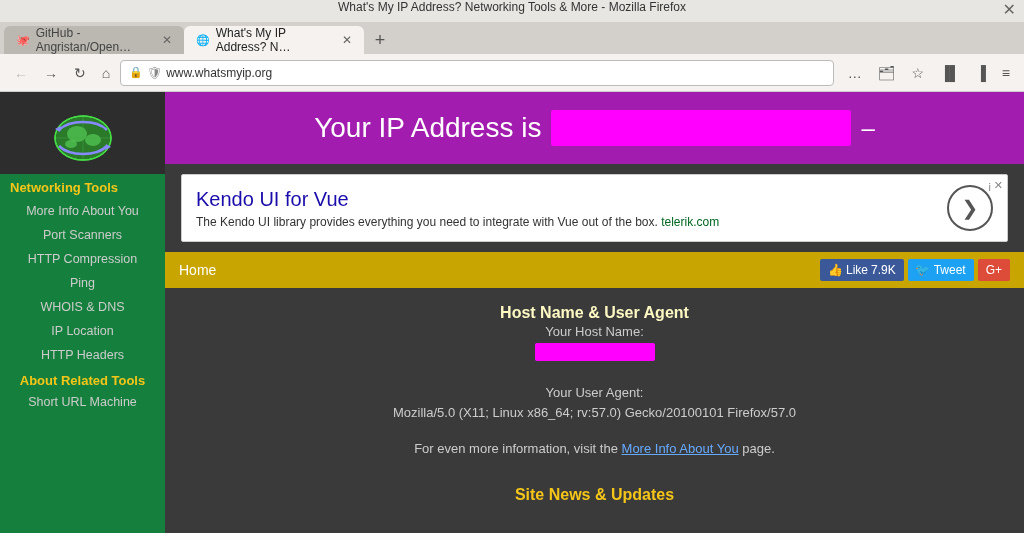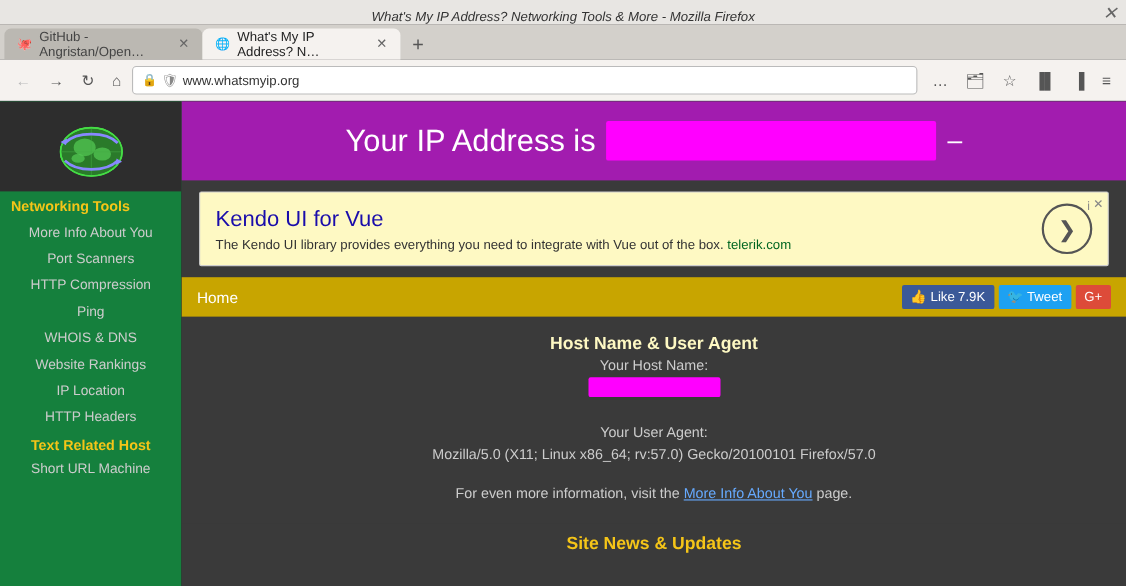--- a/index.html
+++ b/index.html
@@ -3,26 +3,25 @@
   <meta charset="utf-8">
   <style>
     * { margin: 0; padding: 0; box-sizing: border-box; }
     body { font-family: Arial, sans-serif; font-size: 13px; background: #1a1a1a; width: 1024px; height: 533px; overflow: hidden; }
 
     
     .title-bar {
       background: #e8e6e3;
       height: 22px;
       display: flex;
-      align-items: flex-end;
+      align-items: flex-start;
       justify-content: center;
       font-size: 12px;
       color: #333;
       position: relative;
-      font-style: italic;
     }
     .title-bar .close-btn {
       position: absolute;
       right: 8px;
       cursor: pointer;
       font-size: 16px;
       color: #666;
     }
 
     .tabs-bar {
@@ -194,21 +193,21 @@
       vertical-align: middle;
       border-radius: 2px;
     }
     .ip-dash {
       color: #fff;
       font-size: 24px;
     }
 
     .ad-banner {
       margin: 10px 16px;
-      background: #fef9c3;
+      background: #ffffff;
       border: 1px solid #ccc;
       padding: 10px 14px;
       display: flex;
       align-items: center;
       justify-content: space-between;
       border-radius: 2px;
       position: relative;
     }
     .ad-text h3 {
       font-size: 20px;
@@ -414,26 +413,25 @@
       </svg>
     </div>
 
     <div class="sidebar-section-title">Networking Tools</div>
 
     <a class="sidebar-item">More Info About You</a>
     <a class="sidebar-item">Port Scanners</a>
     <a class="sidebar-item">HTTP Compression</a>
     <a class="sidebar-item">Ping</a>
     <a class="sidebar-item">WHOIS &amp; DNS</a>
-    <a class="sidebar-item">Website Rankings</a>
     <a class="sidebar-item">IP Location</a>
     <a class="sidebar-item">HTTP Headers</a>
 
     <div class="sidebar-section-title text-tools" style="text-align:center;">
-      <span>Text Related Host</span>
+      <span>About Related Tools</span>
     </div>
     <a class="sidebar-item">Short URL Machine</a>
   </div>
 
   <div class="main-content">
 
     <div class="ip-header">
       <span>Your IP Address is</span>
       <span class="ip-redacted"></span>
       <span class="ip-dash">–</span>

